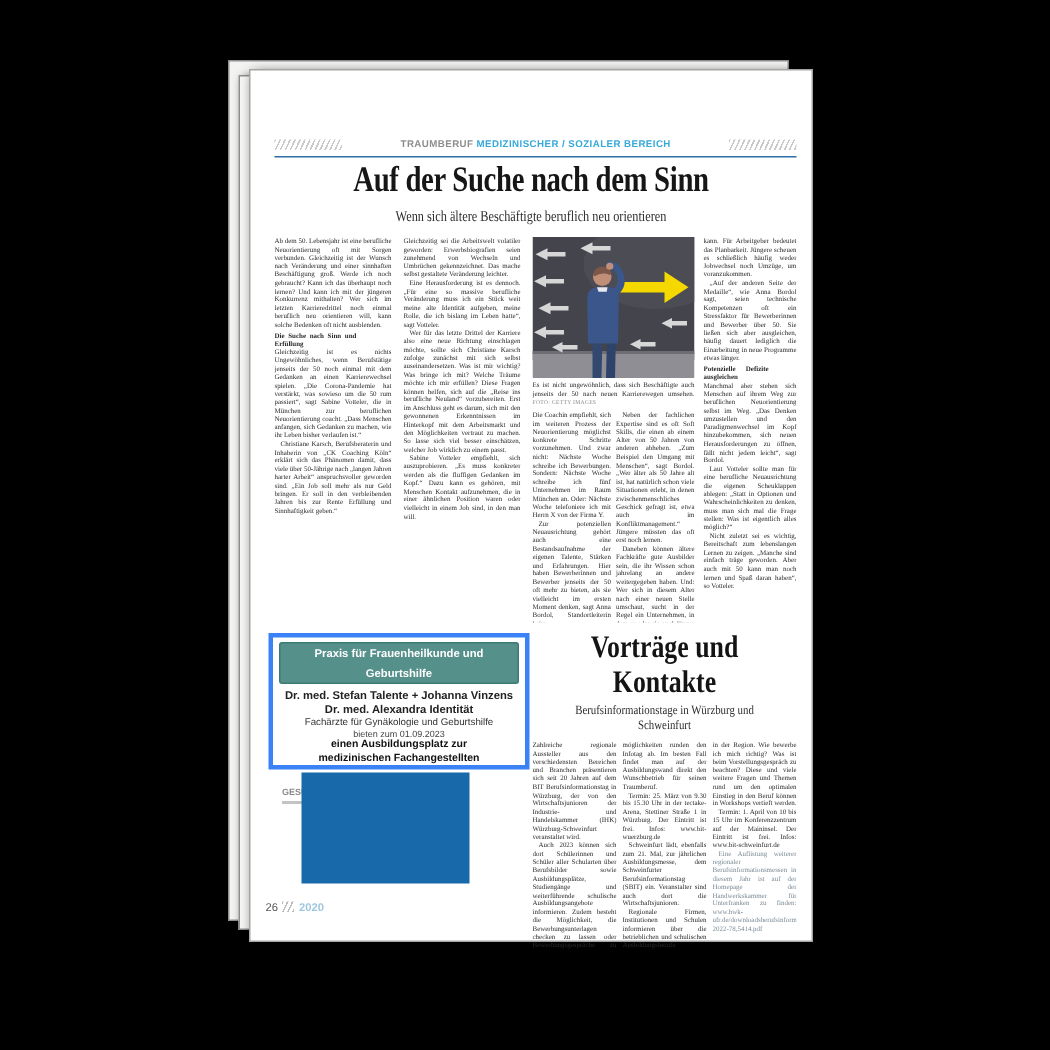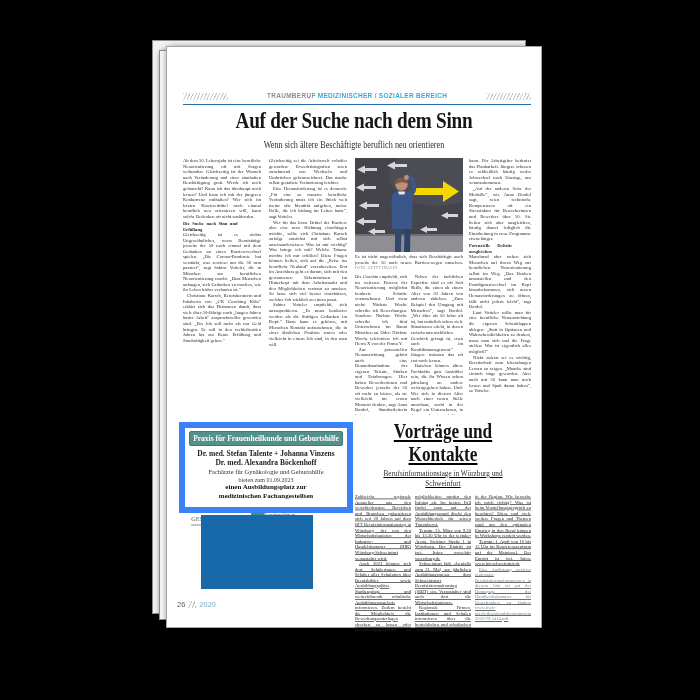--- a/index.html
+++ b/index.html
@@ -40,43 +40,43 @@
   #stripA{left:188px;width:108px;}
   #stripB{left:302px;width:62px;}
   .twocol{column-count:2;column-gap:6px;}
 
   
   .photo{width:108px;height:94px;display:block;}
   .caption-wrap{height:20px;margin-top:2px;}
   .credit{color:#8a8a8a;font-size:6.5px;letter-spacing:.3px;}
 
   
-  .ad{left:12px;top:375px;width:174px;height:91px;border:6px solid #3b82f6;background:#fff;
-      padding:3px 4px;box-sizing:border-box;font-family:Liberation Serif, serif;text-align:center;}
+  .ad{left:12px;top:375px;width:174px;height:91px;border:3px solid #3b82f6;background:#fff;
+      padding:3px 4px;box-sizing:border-box;font-family:Liberation Sans, sans-serif;text-align:center;}
   .ad-head{background:#55908b;color:#fff;font-size:7.5px;font-weight:bold;line-height:13px;
       border-radius:2px;border:1px solid #3c7a74;}
   .ad-names{font-weight:bold;font-size:7.5px;line-height:9px;margin-top:3px;color:#222;}
   .ad-sub{font-size:6.5px;color:#333;margin-top:1px;}
   .ad-offer-sm{font-size:6px;color:#444;margin-top:2px;}
   .ad-offer{font-weight:bold;font-size:7px;line-height:8.5px;color:#111;}
   .ad-bottom{display:flex;align-items:center;justify-content:space-between;margin-top:3px;padding:0 2px;}
   .gnetz{font-size:6px;font-weight:bold;text-align:left;line-height:6px;}
   .gnetz .g1{color:#8a8a8a;} .gnetz .g2{color:#e07a28;}
   .gnetz-bar{width:44px;height:2px;background:#c4c4c4;margin-top:1.5px;}
   .tri-logo{width:13px;height:13px;border:2px solid #2e9688;display:flex;align-items:center;justify-content:center;}
   .tri{width:0;height:0;border-left:3.5px solid transparent;border-right:3.5px solid transparent;
       border-top:6px solid #2e9688;}
   .ad-contact{font-size:8px;line-height:9px;color:#2e2e2e;text-align:left;transform:scale(.5);
       transform-origin:0 50%;width:104px;}
 
   
   .blue-box{left:34px;top:468px;width:112px;height:74px;background:#1769a9;}
 
   
-  .events{left:188px;top:373px;width:176px;height:186px;text-decoration:underline;}
+  .events{left:188px;top:373px;width:176px;height:186px;}
   .ev-head{width:176px;text-align:center;font-weight:bold;font-size:21px;line-height:23px;
       color:#141414;transform:scaleX(.82);}
   .ev-deck{width:176px;text-align:center;font-size:8.5px;color:#2e2e2e;transform:scaleX(.85);margin-top:2px;}
   .ev-cols{display:flex;gap:4px;margin-top:6px;}
   .ev-col{width:56px;height:140px;}
 
   
   .footer{left:10px;top:553px;display:flex;align-items:center;gap:3px;
       font-family:"Liberation Sans",sans-serif;font-size:7.5px;}
   .pgnum{color:#5a5a5a;font-weight:normal;}
@@ -174,21 +174,21 @@
           <p class="h">Potenzielle Defizite ausgleichen</p>
           <p class="first">Manchmal aber stehen sich Menschen auf ihrem Weg zur beruflichen Neuorientierung selbst im Weg. „Das Denken umzustellen und den Paradigmenwechsel im Kopf hinzubekommen, sich neuen Herausforderungen zu öffnen, fällt nicht jedem leicht“, sagt Bordol.</p>
           <p>Laut Votteler sollte man für eine berufliche Neuausrichtung die eigenen Scheuklappen ablegen: „Statt in Optionen und Wahrscheinlichkeiten zu denken, muss man sich mal die Frage stellen: Was ist eigentlich alles möglich?“</p>
           <p>Nicht zuletzt sei es wichtig, Bereitschaft zum lebenslangen Lernen zu zeigen. „Manche sind einfach träge geworden. Aber auch mit 50 kann man noch lernen und Spaß daran haben“, so Votteler.</p>
         </div>
     </div>
 
     <div class="abs ad">
       <div class="ad-head">Praxis für Frauenheilkunde und Geburtshilfe</div>
       <div class="ad-names">Dr. med. Stefan Talente + Johanna Vinzens</div>
-      <div class="ad-names" style="margin-top:0;">Dr. med. Alexandra Böckenhoff</div>
+      <div class="ad-names" style="margin-top:0;">Dr. med. Alexandra Identität</div>
       <div class="ad-sub">Fachärzte für Gynäkologie und Geburtshilfe</div>
       <div class="ad-offer-sm">bieten zum 01.09.2023</div>
       <div class="ad-offer">einen Ausbildungsplatz zur</div>
       <div class="ad-offer">medizinischen Fachangestellten</div>
       <div class="ad-bottom">
         <div class="gnetz">
           <span class="g1">GESUNDHEITS</span><span class="g2">NETZ</span>
           <div class="gnetz-bar"></div>
         </div>
         <div class="tri-logo">

